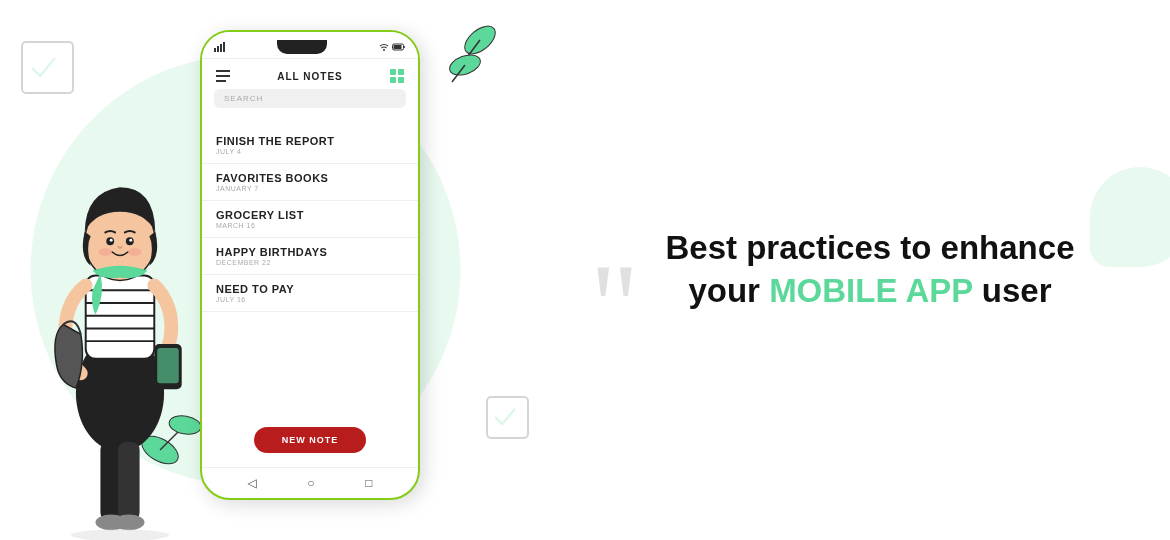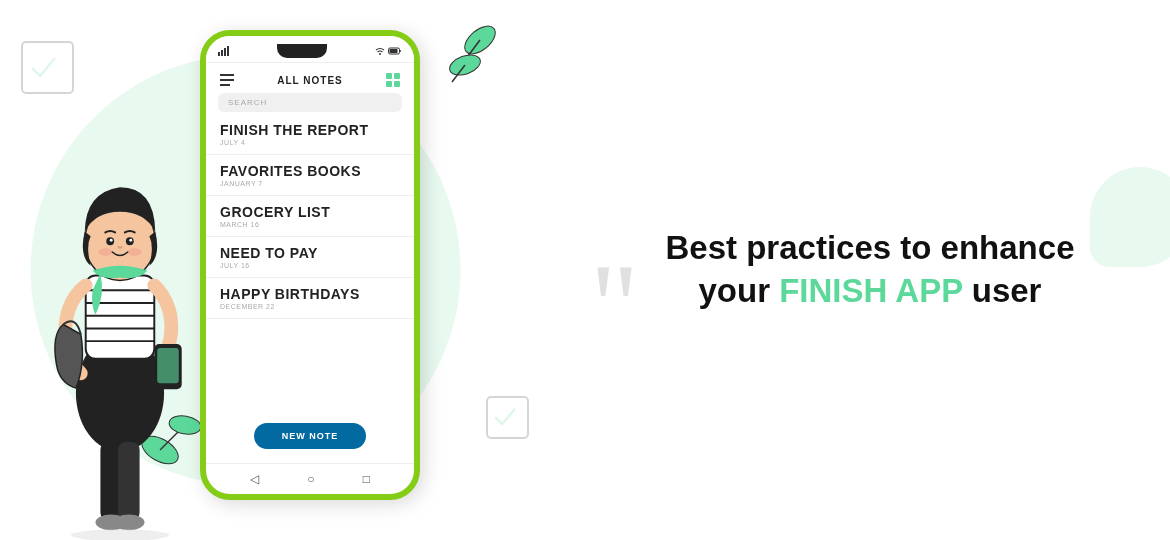--- a/index.html
+++ b/index.html
@@ -45,21 +45,21 @@
 
     
     .phone-mockup {
       position: absolute;
       left: 200px;
       top: 30px;
       width: 220px;
       height: 470px;
       background: #fff;
       border-radius: 30px;
-      border: 6px solid #84cc16;
+      border: 2px solid #84cc16;
       box-shadow: 4px 4px 20px rgba(0,0,0,0.15);
       z-index: 3;
       overflow: hidden;
       display: flex;
       flex-direction: column;
     }
 
     .phone-notch-area {
       background: #fff;
       padding: 8px 12px 4px;
@@ -121,58 +121,58 @@
       gap: 2px;
       width: 14px;
       height: 14px;
     }
     .grid-icon span {
       background: #5cd99a;
       border-radius: 1px;
     }
 
     .phone-search {
-      margin: 0 12px 2px;
+      margin: 0 12px 19px;
       background: #f0f0f0;
       border-radius: 6px;
       padding: 5px 10px;
       font-size: 8px;
       color: #aaa;
       letter-spacing: 1px;
     }
 
     .phone-notes {
       flex: 1;
       overflow: hidden;
     }
 
     .note-item {
       padding: 8px 14px;
       border-bottom: 1px solid #eee;
     }
     .note-item .note-title {
-      font-size: 14px;
+      font-size: 11px;
       font-weight: 700;
       letter-spacing: 0.5px;
       color: #222;
     }
     .note-item .note-date {
       font-size: 7px;
       color: #aaa;
       letter-spacing: 0.5px;
       margin-top: 1px;
     }
 
     .phone-new-note {
       padding: 14px;
       display: flex;
       justify-content: center;
     }
     .new-note-btn {
-      background: #0369a1;
+      background: #b91c1c;
       color: #fff;
       border: none;
       border-radius: 20px;
       padding: 8px 28px;
       font-size: 9px;
       font-weight: 700;
       letter-spacing: 1px;
     }
 
     .phone-nav {
@@ -385,26 +385,26 @@
       </div>
       <div class="note-item">
         <div class="note-title">FAVORITES BOOKS</div>
         <div class="note-date">JANUARY 7</div>
       </div>
       <div class="note-item">
         <div class="note-title">GROCERY LIST</div>
         <div class="note-date">MARCH 16</div>
       </div>
       <div class="note-item">
+        <div class="note-title">HAPPY BIRTHDAYS</div>
+        <div class="note-date">DECEMBER 22</div>
+      </div>
+      <div class="note-item">
         <div class="note-title">NEED TO PAY</div>
         <div class="note-date">JULY 16</div>
-      </div>
-      <div class="note-item">
-        <div class="note-title">HAPPY BIRTHDAYS</div>
-        <div class="note-date">DECEMBER 22</div>
       </div>
     </div>
 
     <div class="phone-new-note">
       <button class="new-note-btn">NEW NOTE</button>
     </div>
 
     <div class="phone-nav">
       <span class="phone-nav-icon">◁</span>
       <span class="phone-nav-icon">○</span>
@@ -415,16 +415,16 @@
 
 <div class="right-section">
 
   <div class="blob-top-right"></div>
 
   <div class="quote-marks">"</div>
 
   <div class="headline">
     <span>Best practices to enhance</span><br>
     <span>your</span>
-    <span class="highlight">FINISH APP</span>
+    <span class="highlight">MOBILE APP</span>
     <span>user</span><br>
   </div>
 </div>
 
 </body></html>

